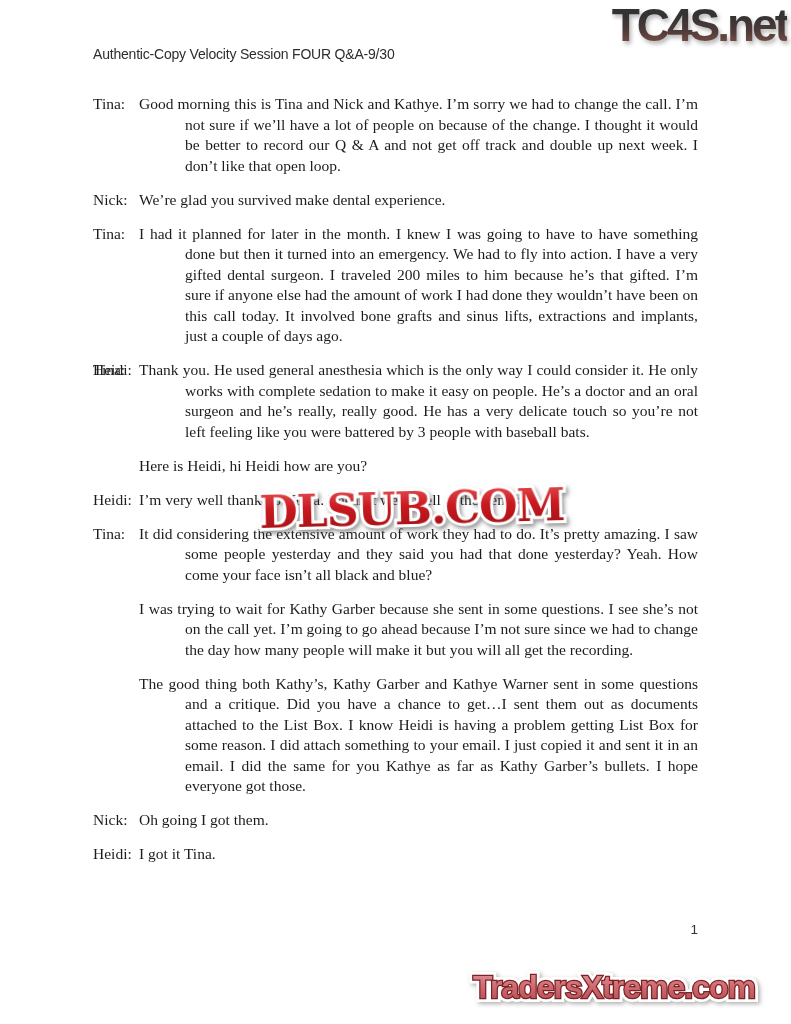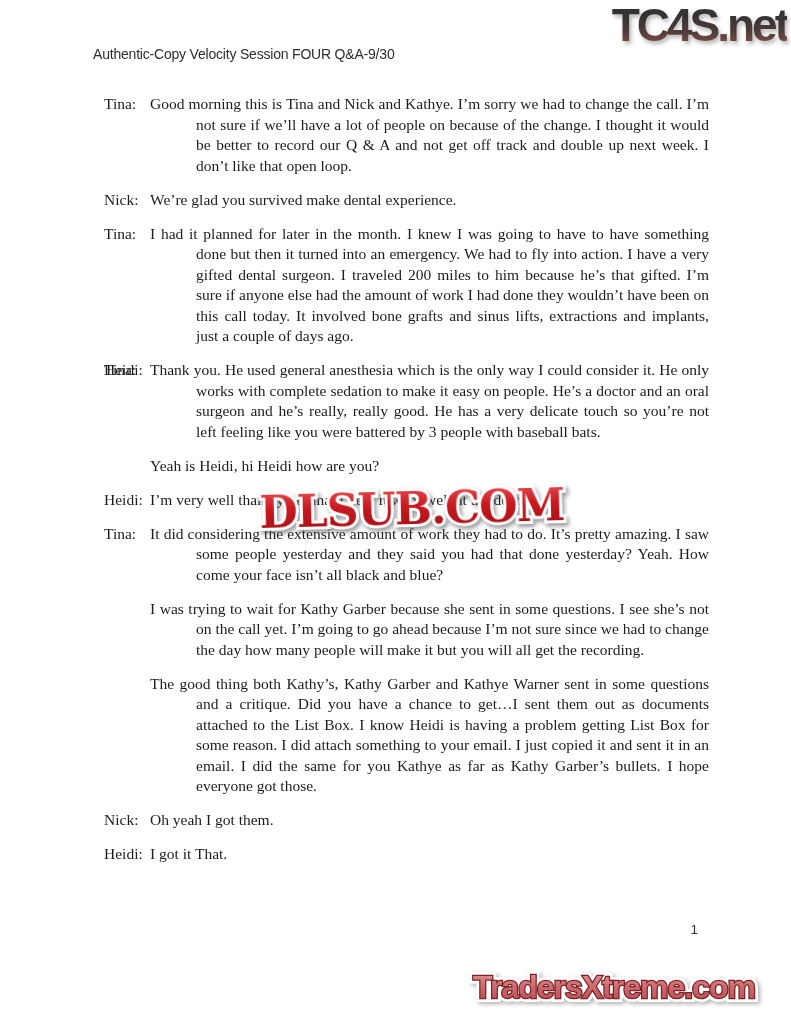--- a/index.html
+++ b/index.html
@@ -18,21 +18,21 @@
     position:absolute; right:4px; top:0px;
     font-family:"Liberation Sans", sans-serif; font-weight:bold;
     font-size:46px; letter-spacing:-3px; line-height:1.1;
     background:linear-gradient(to bottom, #343233 30%, #4e3c39 62%, #96584c 100%);
     -webkit-background-clip:text; background-clip:text; color:transparent;
     filter:drop-shadow(2px 3px 2px rgba(90,90,90,0.45));
     text-decoration:underline;
   }
   
   .text-block {
-    position:absolute; left:104px; top:94px; width:605px;
+    position:absolute; left:93px; top:94px; width:605px;
     font-size:15.5px; line-height:20.5px;
   }
   .para {
     position:relative; margin:0 0 13.5px 0;
     text-align:justify; padding-left:92px; text-indent:-46px;
   }
   .para .speaker { position:absolute; left:0; top:0; text-indent:0; }
   .para.tab2  { text-indent:0; }
   .para.inline { text-indent:-92px; }
   .para.inline .speaker { position:static; margin-right:4px; }
@@ -59,34 +59,34 @@
   <p class="para hang"><span class="speaker">Tina:</span><span class="ptext">Good morning this is Tina and Nick and Kathye. I’m sorry we had to change the call. I’m not sure if we’ll have a lot of people on because of the change. I thought it would be better to record our Q &amp; A and not get off track and double up next week. I don’t like that open loop.</span></p>
 
   <p class="para hang"><span class="speaker">Nick:</span><span class="ptext">We’re glad you survived make dental experience.</span></p>
 
   <p class="para hang"><span class="speaker">Tina:</span><span class="ptext">I had it planned for later in the month. I knew I was going to have to have something done but then it turned into an emergency.  We had to fly into action. I have a very gifted dental surgeon. I traveled 200 miles to him because he’s that gifted. I’m sure if anyone else had the amount of work I had done they wouldn’t have been on this call today. It involved bone grafts and sinus lifts, extractions and implants, just a couple of days ago.</span></p>
 
   <p class="para tab2"><span class="speaker">Heidi:</span></p>
 
   <p class="para hang"><span class="speaker">Tina:</span><span class="ptext">Thank you. He used general anesthesia which is the only way I could consider it. He only works with complete sedation to make it easy on people. He’s a doctor and an oral surgeon and he’s really, really good. He has a very delicate touch so you’re not left feeling like you were battered by 3 people with baseball bats.</span></p>
 
-  <p class="para hang"><span class="ptext">Yeah is Heidi, hi Heidi how are you?</span></p>
+  <p class="para hang"><span class="ptext">Here is Heidi, hi Heidi how are you?</span></p>
 
   <p class="para hang"><span class="speaker">Heidi:</span><span class="ptext">I’m very well thank you Tina. I hear it went well at the dentist.</span></p>
 
   <p class="para hang"><span class="speaker">Tina:</span><span class="ptext">It did considering the extensive amount of work they had to do. It’s pretty amazing. I saw some people yesterday and they said you had that done yesterday? Yeah. How come your face isn’t all black and blue?</span></p>
 
   <p class="para hang"><span class="ptext">I was trying to wait for Kathy Garber because she sent in some questions. I see she’s not on the call yet. I’m going to go ahead because I’m not sure since we had to change the day how many people will make it but you will all get the recording.</span></p>
 
   <p class="para hang"><span class="ptext">The good thing both Kathy’s, Kathy Garber and Kathye Warner sent in some questions and a critique. Did you have a chance to get…I sent them out as documents attached to the List Box. I know Heidi is having a problem getting List Box for some reason. I did attach something to your email. I just copied it and sent it in an email. I did the same for you Kathye as far as Kathy Garber’s bullets. I hope everyone got those.</span></p>
 
 
-  <p class="para hang"><span class="speaker">Nick:</span><span class="ptext">Oh yeah I got them.</span></p>
+  <p class="para hang"><span class="speaker">Nick:</span><span class="ptext">Oh going I got them.</span></p>
 
-  <p class="para hang"><span class="speaker">Heidi:</span><span class="ptext">I got it That.</span></p>
+  <p class="para hang"><span class="speaker">Heidi:</span><span class="ptext">I got it Tina.</span></p>
 </div>
 
   <div class="watermark-wrap">
     <svg width="330" height="64" viewBox="0 0 330 64">
       <defs>
         <linearGradient id="wm-red" x1="0" y1="0" x2="0" y2="1">
           <stop offset="0" stop-color="#e8565a"></stop>
           <stop offset="0.45" stop-color="#c8191f"></stop>
           <stop offset="1" stop-color="#9e0f14"></stop>
         </linearGradient>

